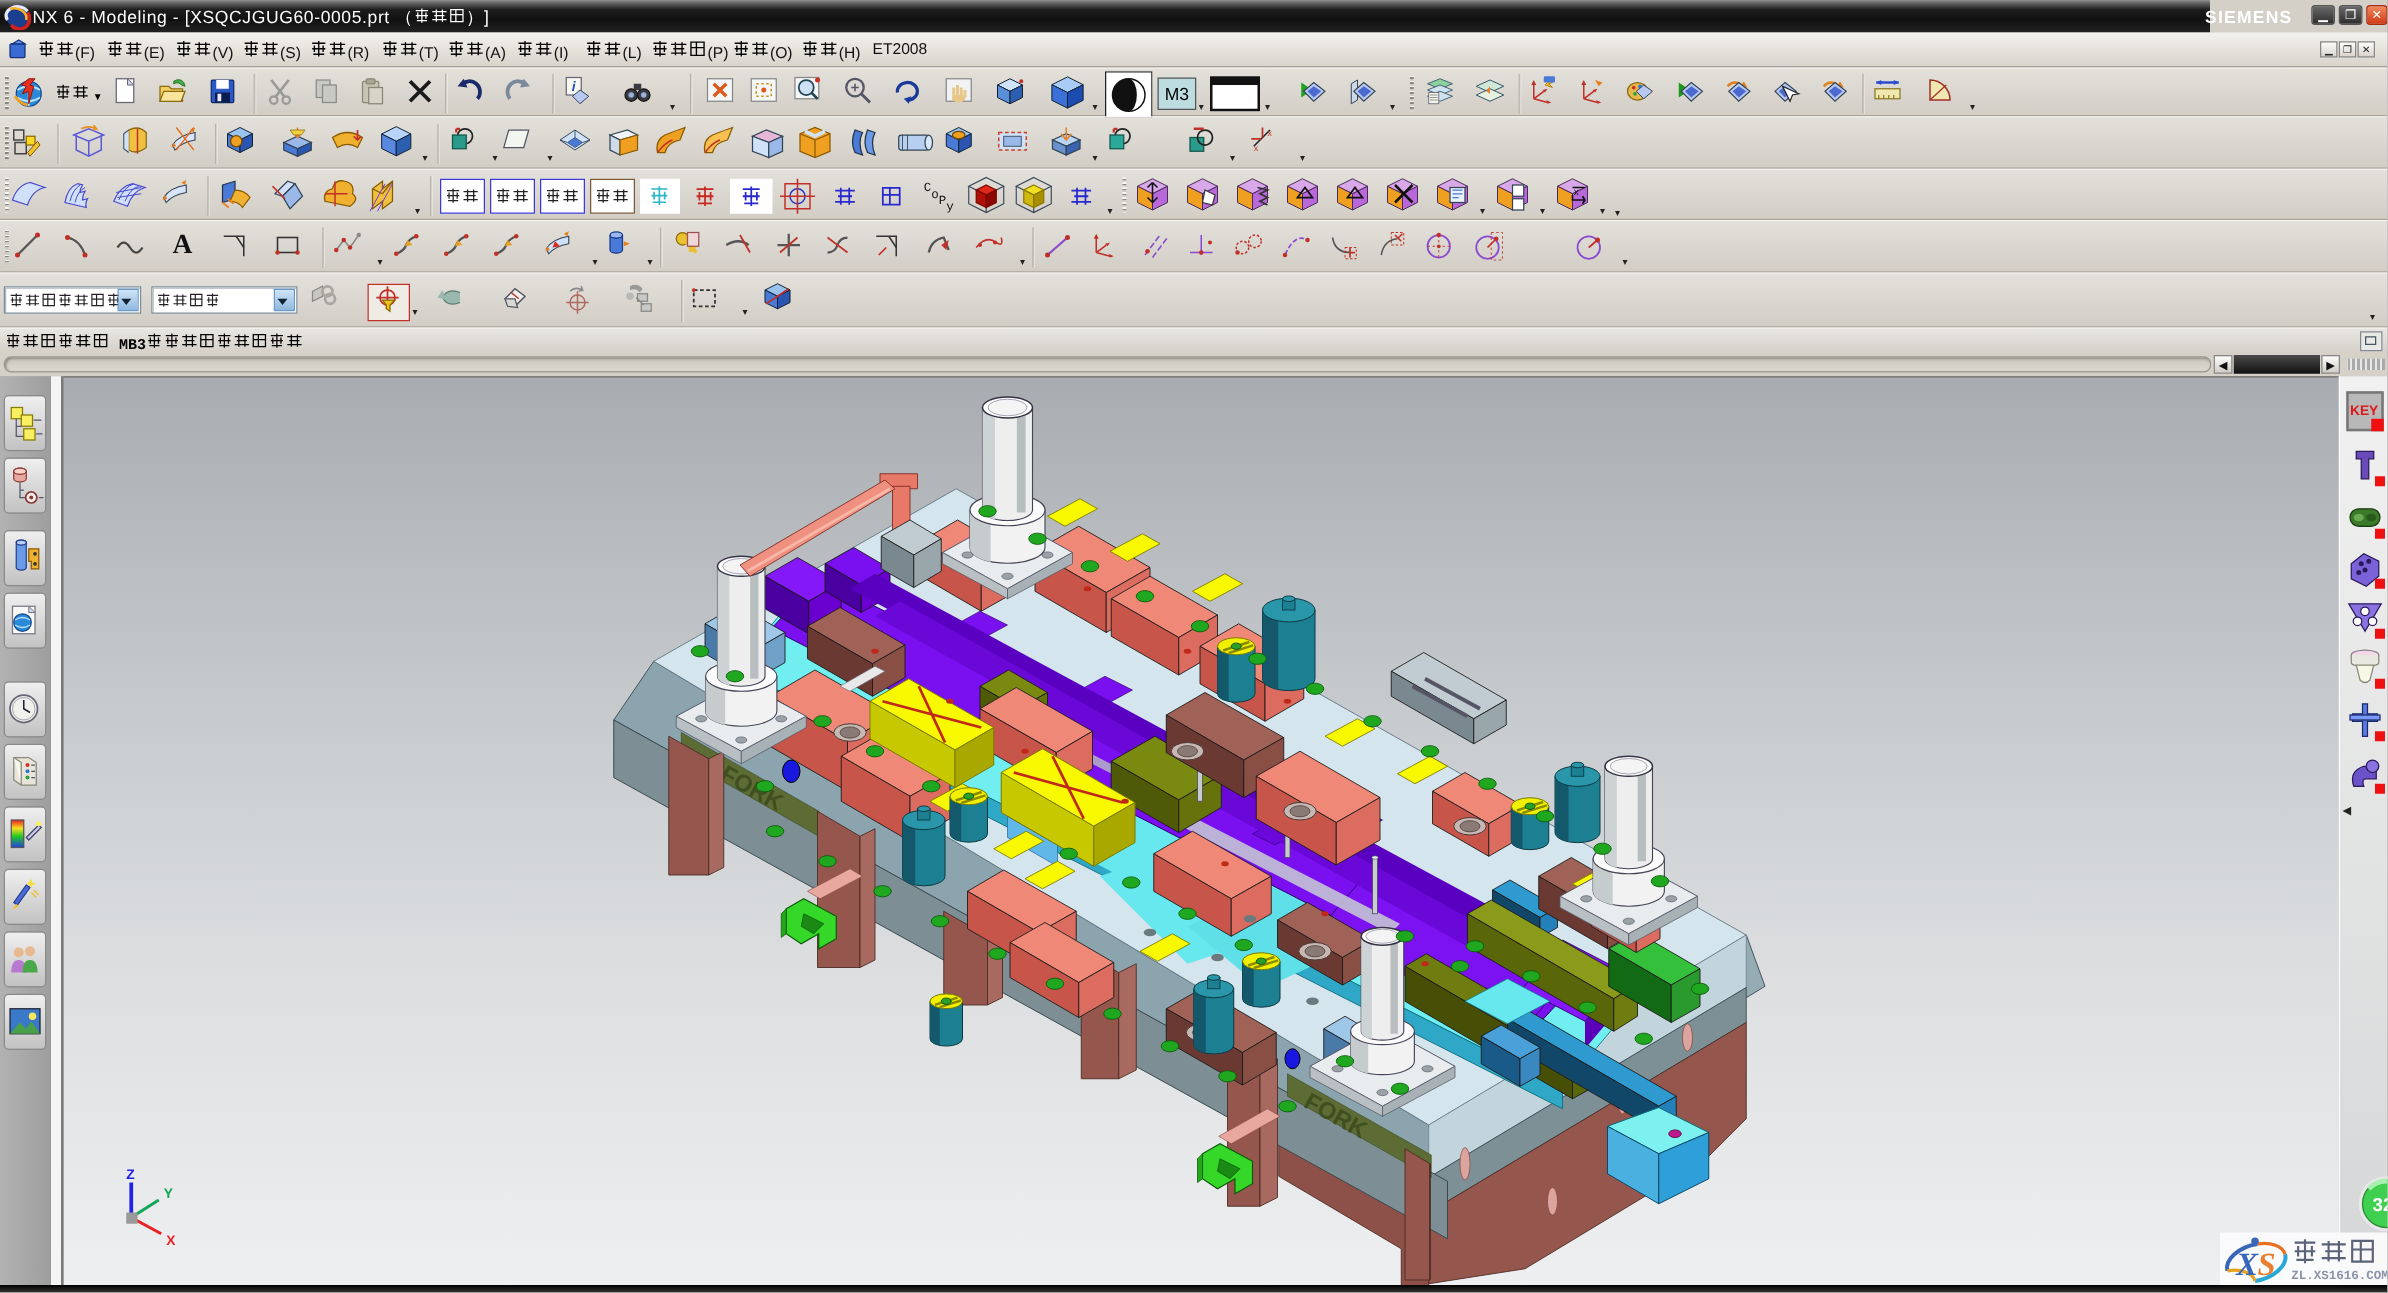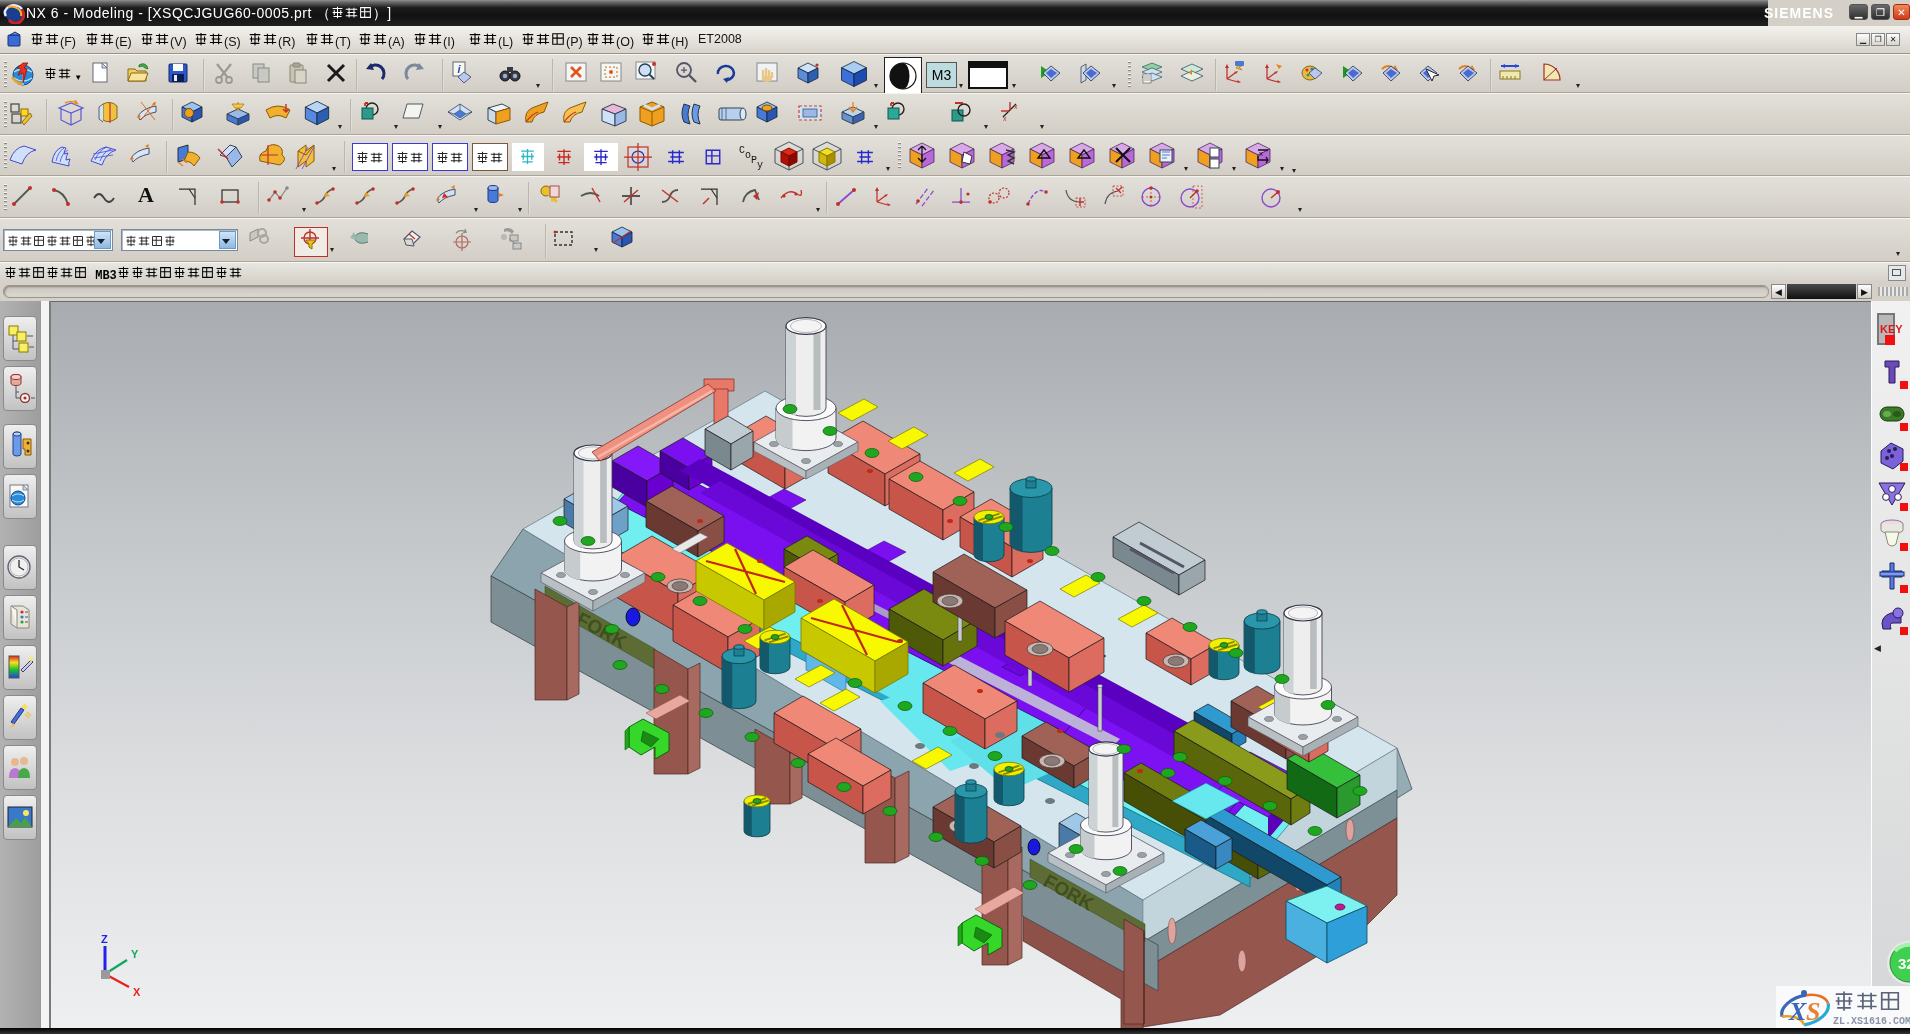--- a/index.html
+++ b/index.html
@@ -1389,21 +1389,21 @@
 <line x1="14" y1="42" x2="14" y2="14" stroke="#2222e8" stroke-width="3"></line>
 <line x1="14" y1="42" x2="36" y2="28" stroke="#10a858" stroke-width="2.4"></line>
 <line x1="14" y1="42" x2="38" y2="55" stroke="#e82222" stroke-width="2.4"></line>
 <rect x="10" y="38" width="9" height="9" fill="#9a9a9a"></rect>
 <text x="10" y="11" font-size="11" fill="#2222e8" font-weight="bold">Z</text>
 <text x="40" y="26" font-size="11" fill="#10a858" font-weight="bold">Y</text>
 <text x="42" y="64" font-size="11" fill="#e82222" font-weight="bold">X</text>
     </svg>
 </div>
 <div id="rightpanel">
-<div style="position:absolute;left:5px;top:12px;width:18px;height:32px;background:#b8b8b8;border:2px solid #777">
+<div style="position:absolute;left:5px;top:12px;width:30px;height:32px;background:#b8b8b8;border:2px solid #777">
       <span style="position:absolute;left:1px;top:8px;font-size:11px;font-weight:bold;color:#e01818">KEY</span>
       <span style="position:absolute;right:-2px;bottom:-2px;width:10px;height:10px;background:#f01010"></span>
     </div>
 <div style="position:absolute;left:5px;top:54px;width:30px;height:34px"><svg width="30" height="34" viewBox="0 0 30 34">
         <path d="M8 6 h14 v6 h-4 v16 h-6 V12 h-4z" fill="#6a4ab8" stroke="#2a1a5a"></path>
       </svg><span style="position:absolute;right:-1px;bottom:0px;width:8px;height:8px;background:#f01010"></span></div>
 <div style="position:absolute;left:5px;top:96px;width:30px;height:34px"><svg width="30" height="34" viewBox="0 0 30 34">
         <rect x="3" y="10" width="24" height="14" rx="7" fill="#3a7a28" stroke="#1a3a10"></rect>
         <ellipse cx="10" cy="17" rx="4" ry="3" fill="#6aaa50"></ellipse>
         <ellipse cx="20" cy="17" rx="4" ry="3" fill="#2a5a1a"></ellipse>

